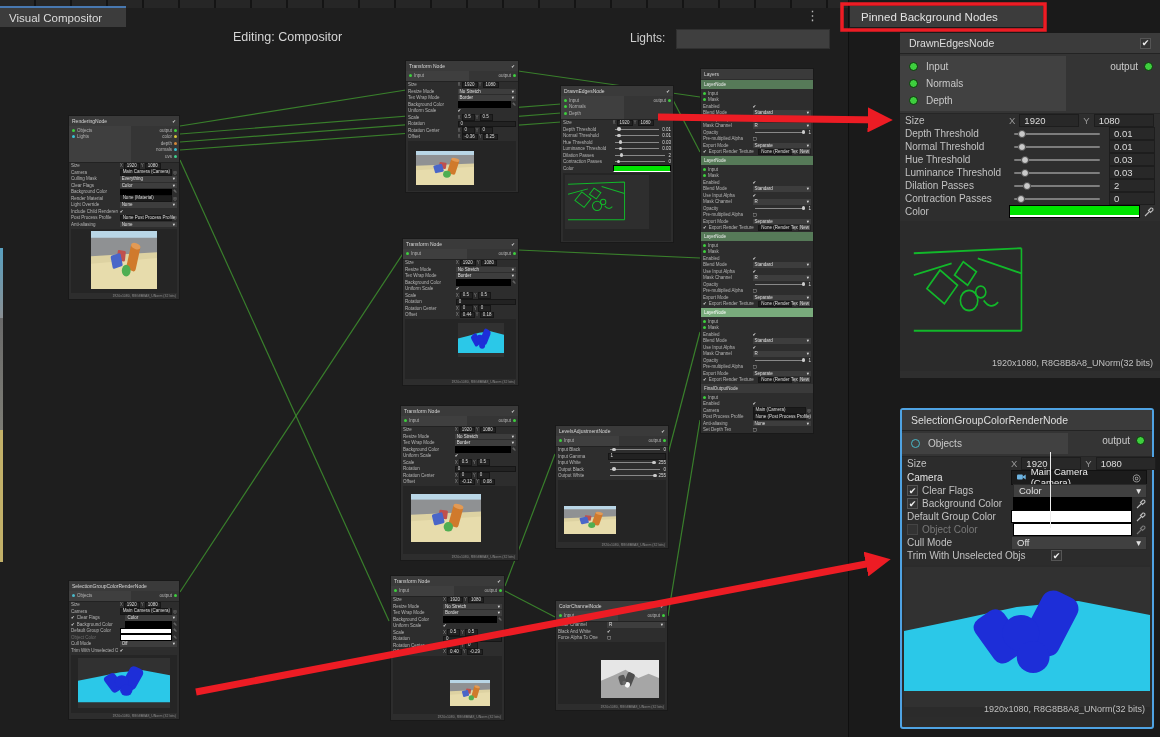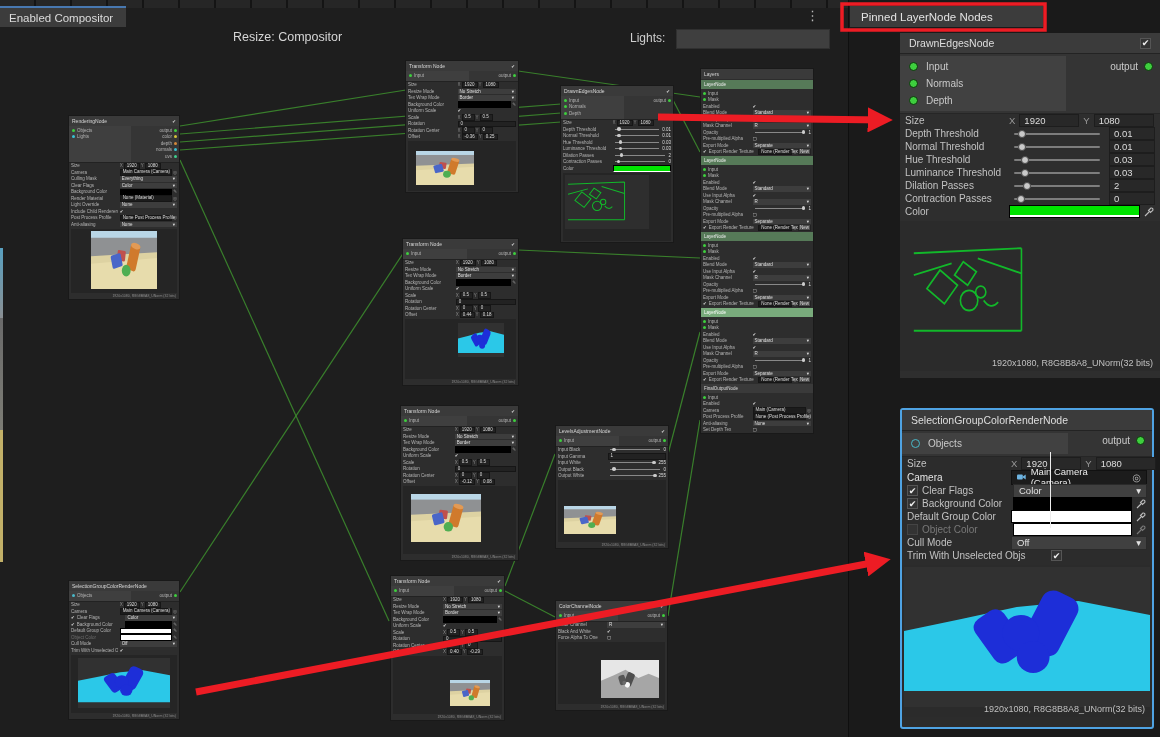--- a/index.html
+++ b/index.html
@@ -74,30 +74,30 @@
   #wires{position:absolute;left:0;top:0;z-index:1;pointer-events:none;}
   #annot{position:absolute;left:0;top:0;z-index:10;pointer-events:none;}
   .vline{position:absolute;left:1050px;top:452px;width:1px;height:76px;background:#ededed;z-index:6;}
   .sliver{position:absolute;left:0;width:3px;z-index:2;}
 </style>
 </head>
 <body>
 
 <div class="topstrip"></div>
 <div class="vc-tab">
-    <span>Enabled Compositor</span>
-  </div>
-<div class="editing-label">Resize: Compositor</div>
+    <span>Visual Compositor</span>
+  </div>
+<div class="editing-label">Editing: Compositor</div>
 <div class="search-label">Lights:</div>
 <input class="search-input" value="" style="">
 <div class="kebab">⋮</div>
 
 <div class="rightcol"></div>
 <div class="pinned-tab">
-    <span>Pinned LayerNode Nodes</span>
+    <span>Pinned Background Nodes</span>
   </div>
 
 <div class="sliver" style="top:248px;height:70px;background:linear-gradient(#58a0c0,#8a8f93);"></div>
 <div class="sliver" style="top:318px;height:112px;background:linear-gradient(#6a6a6a,#7c7c74);"></div>
 <div class="sliver" style="top:430px;height:132px;background:#c2b068;"></div>
 
 <svg id="wires" width="1160" height="737">
     <line x1="180" y1="126" x2="406" y2="90" stroke="#3c8a2d" stroke-width="1.2" opacity="0.9"></line>
     <line x1="180" y1="134" x2="561" y2="104" stroke="#3c8a2d" stroke-width="1.2" opacity="0.9"></line>
     <line x1="180" y1="142" x2="561" y2="113" stroke="#3c8a2d" stroke-width="1.2" opacity="0.9"></line>

